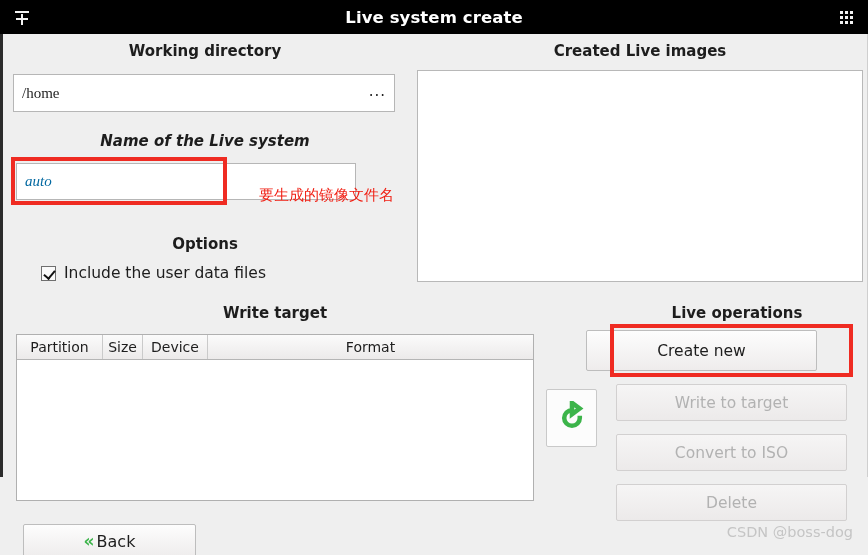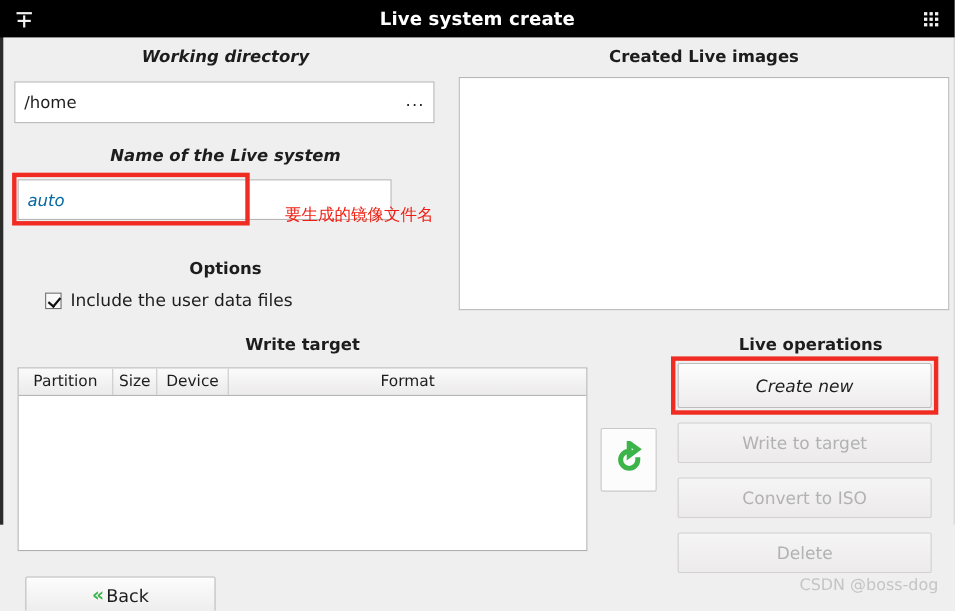--- a/index.html
+++ b/index.html
@@ -86,21 +86,21 @@
   .textfield {
     position: absolute;
     background: #ffffff;
     border: 1px solid #b6b6b6;
     display: flex;
     align-items: center;
     padding: 0 8px;
     font-size: 15px;
     color: #1d1d1d;
   }
-  .textfield .value { flex: 1; }
+  .textfield .value { flex: 1; font-family: Liberation Serif, serif; }
   .textfield .value.placeholder {
     font-style: italic;
     color: #0369a1;
   }
   .dots-btn {
     font-size: 15px;
     letter-spacing: 1px;
     color: #222;
     line-height: 8px;
     padding-bottom: 5px;
@@ -255,21 +255,21 @@
           <i></i>
           <i></i>
           <i></i>
           <i></i>
           <i></i>
           <i></i>
       </span>
     </div>
   </div>
 
-  <div class="section-title" style="left:8px; top:42px; width:388px;font-style:italic;">Working directory</div>
+  <div class="section-title" style="left:8px; top:42px; width:388px;">Working directory</div>
 
   <div class="textfield" style="left:10px; top:74px; width:382px; height:38px;">
     <span class="value">/home</span>
     <span class="dots-btn">...</span>
   </div>
 
   <div class="section-title" style="left:8px; top:132px; width:388px;font-style:italic;">Name of the Live system</div>
 
   <div class="textfield" style="left:13px; top:163px; width:340px; height:37px;">
     <span class="value placeholder">auto</span>
@@ -297,21 +297,21 @@
     </div>
     <div class="table-body"></div>
   </div>
 
   <div class="section-title" style="left:412px; top:42px; width:450px;">Created Live images</div>
 
   <div class="listpanel" style="left:414px; top:70px; width:446px; height:212px;"></div>
 
   <div class="section-title" style="left:610px; top:304px; width:248px;">Live operations</div>
 
-  <div class="btn" style="left:613px; top:330px; width:231px; height:41px;font-style:italic;">Create new</div>
+  <div class="btn" style="left:583px; top:330px; width:231px; height:41px;">Create new</div>
 
   <div class="anno-box" style="left:607px; top:324px; width:243px; height:53px;"></div>
 
   <div class="btn disabled" style="left:613px; top:384px; width:231px; height:37px;">Write to target</div>
 
   <div class="btn disabled" style="left:613px; top:484px; width:231px; height:37px;">Delete</div>
 
   <div class="btn disabled" style="left:613px; top:434px; width:231px; height:37px;">Convert to ISO</div>
 
   <div class="refresh-btn" style="left:543px; top:389px; width:51px; height:58px;">

